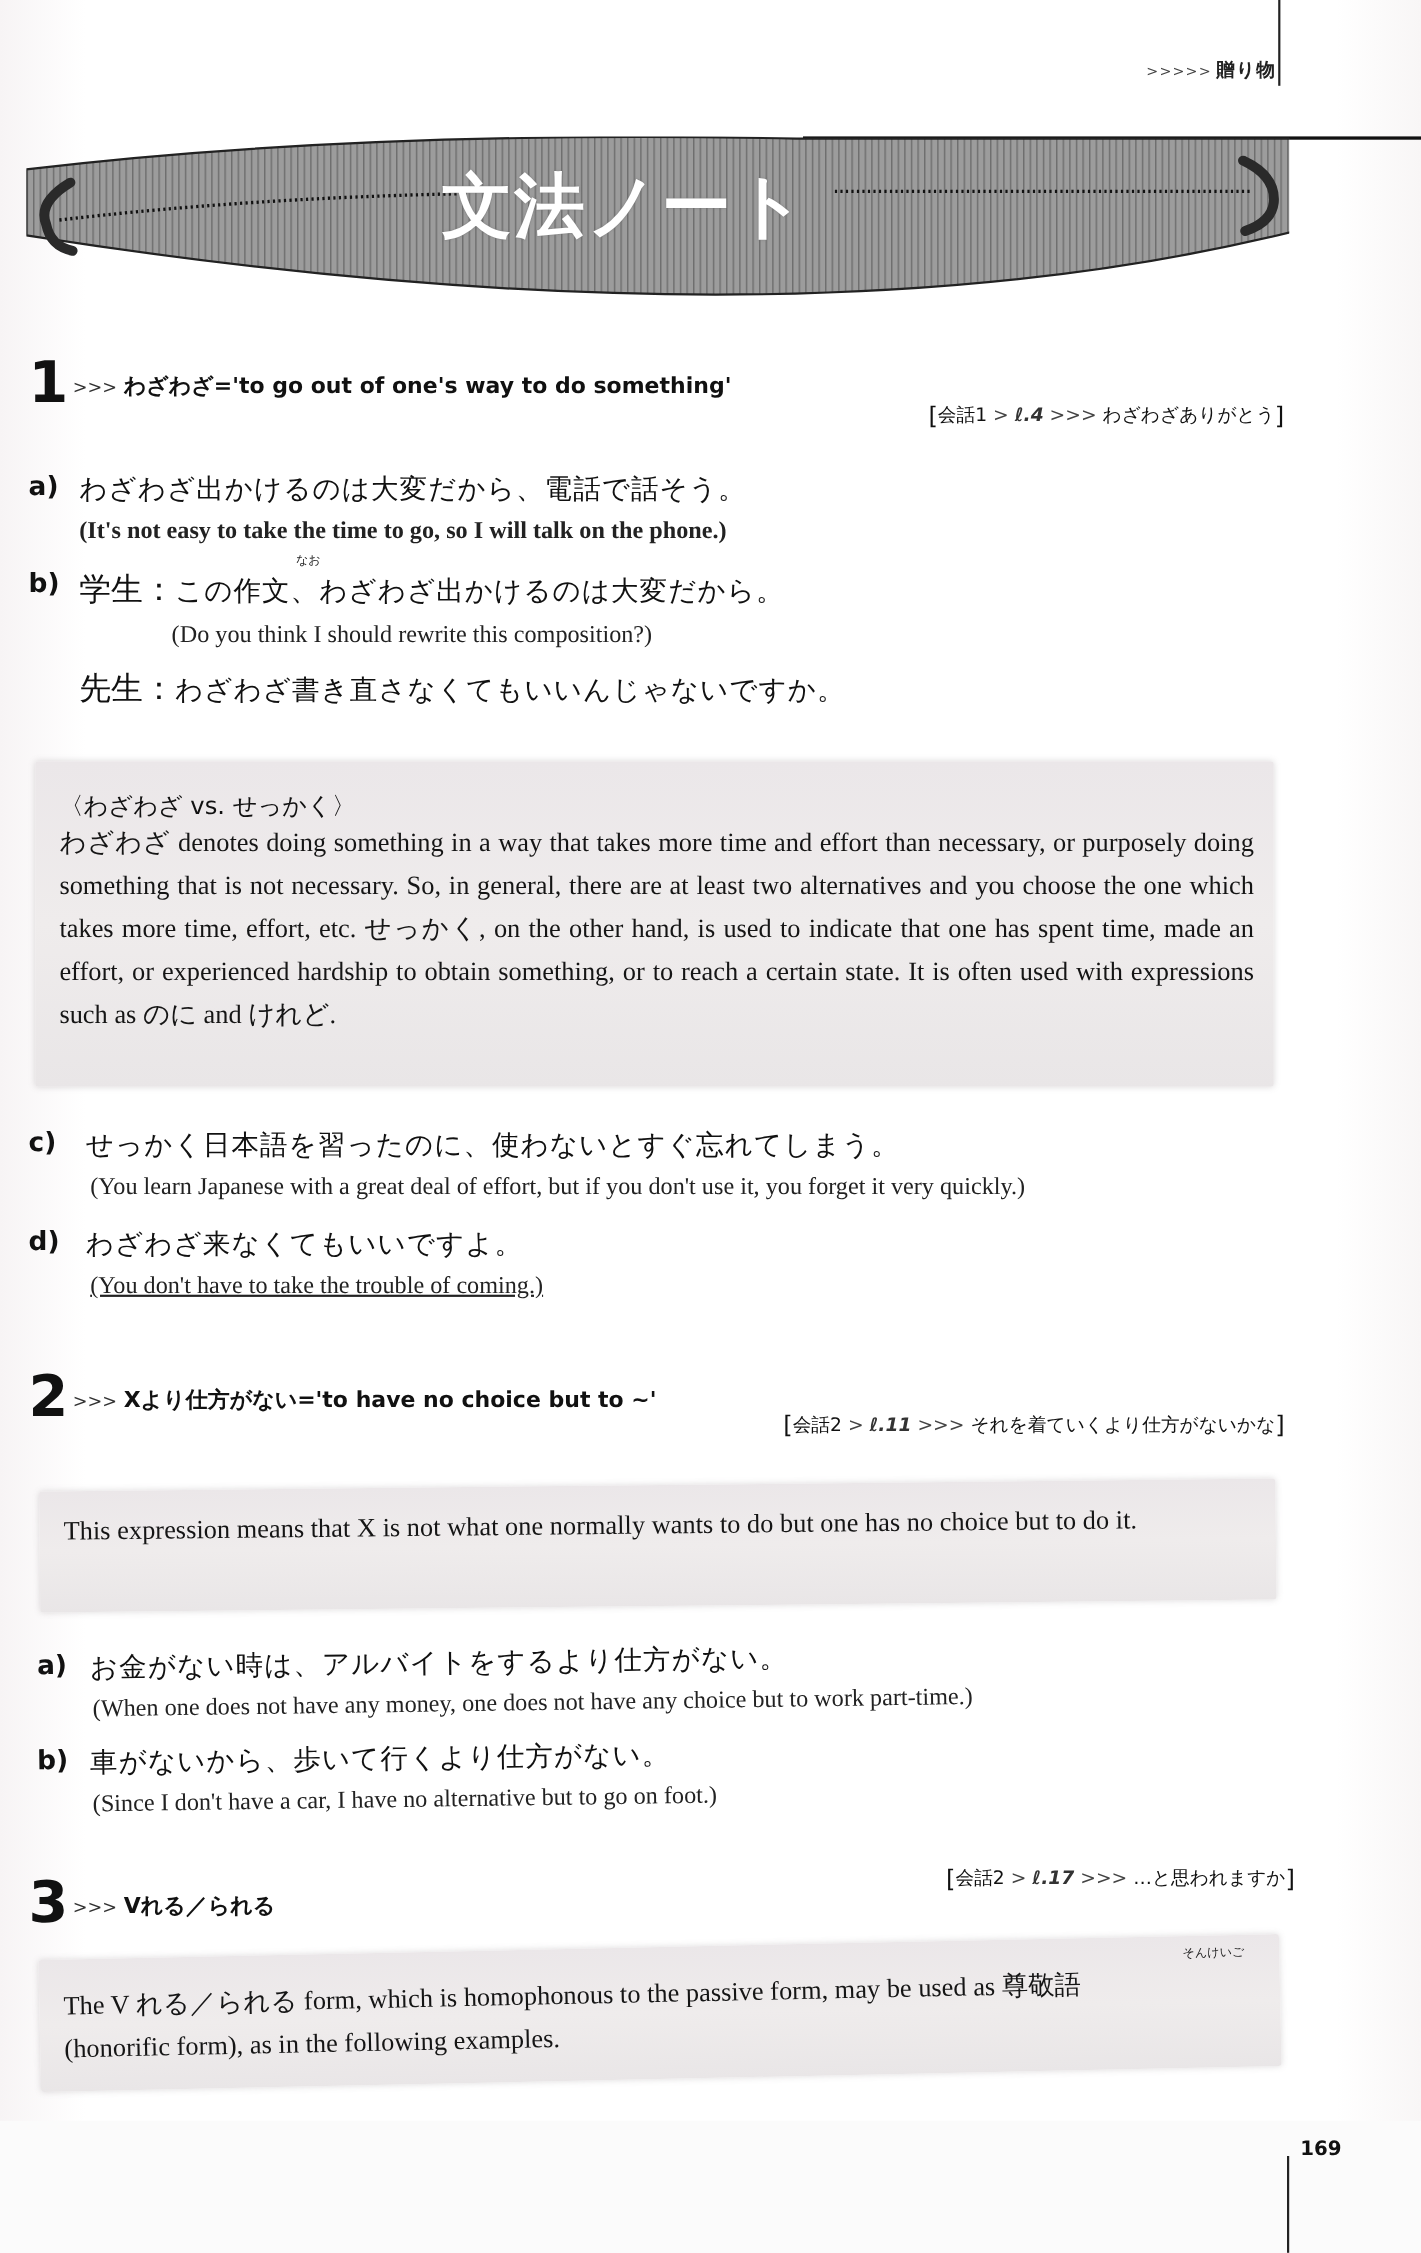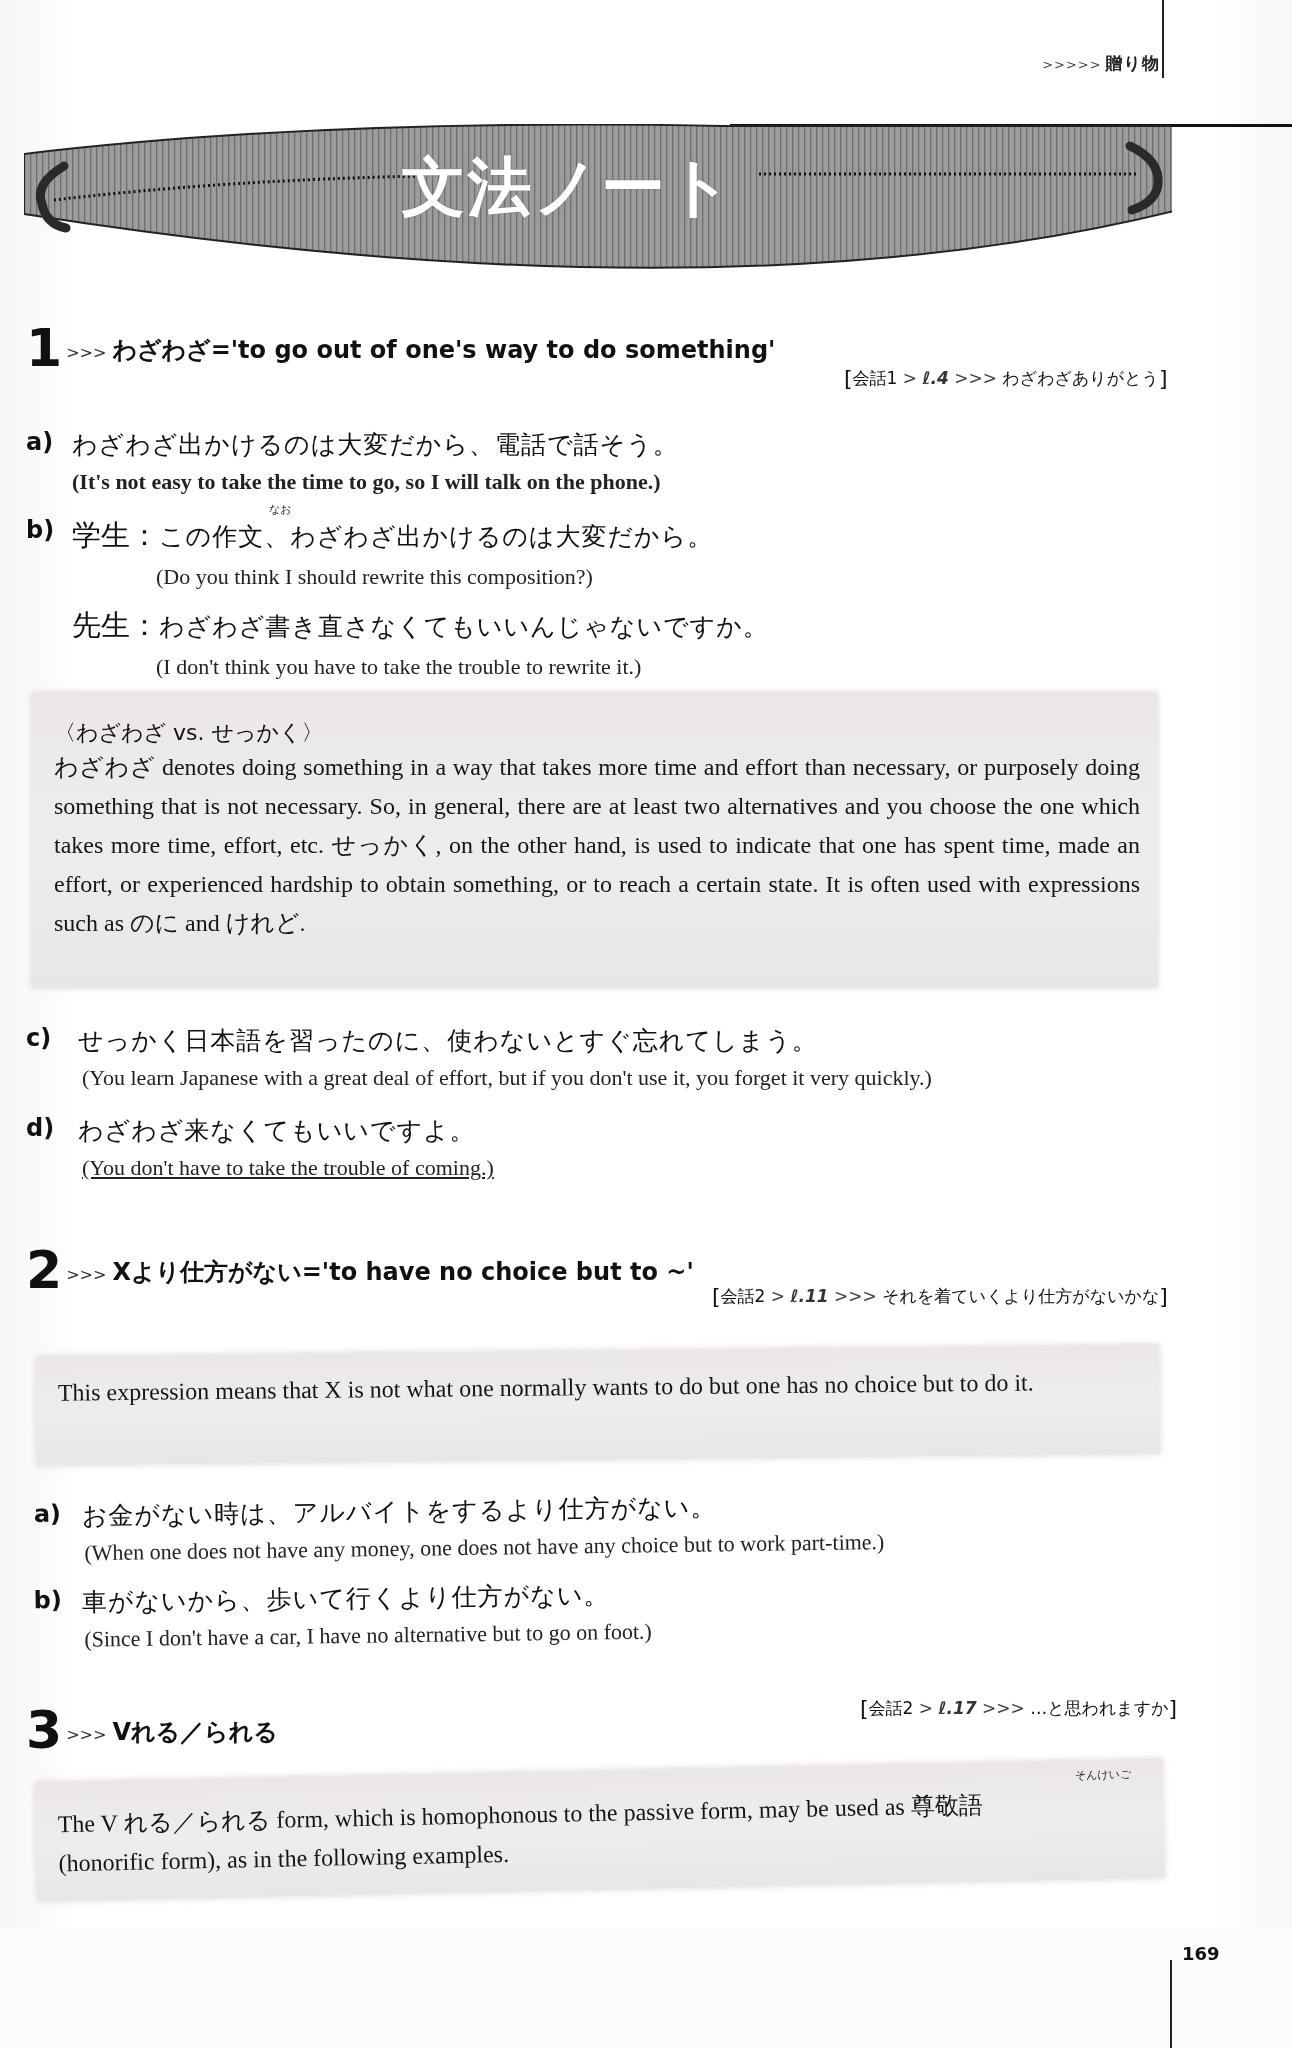--- a/index.html
+++ b/index.html
@@ -90,21 +90,21 @@
       font-weight: bold;
       vertical-align: -8px;
     }
     .sec-arrows {
       font-size: 16px;
       font-weight: normal;
       color: #333;
       margin: 0 6px 0 4px;
     }
     .sec-title {
-      font-size: 24px;
+      font-size: 20px;
     }
     .ref {
       position: absolute;
       font-family: "DejaVu Sans", "Liberation Sans", sans-serif;
       font-size: 17px;
       color: #111;
       white-space: nowrap;
     }
     .ref .bracket { font-size: 22px; vertical-align: -2px; }
     .ref .line-ref { font-style: italic; color: #333; font-weight: bold; }
@@ -231,21 +231,20 @@
     <div style="margin-left:46px;">
       <span class="speaker">学生：</span><span class="ex-jp">この作文、わざわざ出かけるのは大変だから。</span>
     </div>
     <div class="ex-en" style="margin-left:130px; margin-top:8px;">(Do you think I should rewrite this composition?)</div>
   </div>
 
   <div class="ex" style="left:26px; top:606px;">
     <div style="margin-left:46px;">
       <span class="speaker">先生：</span><span class="ex-jp">わざわざ書き直さなくてもいいんじゃないですか。</span>
     </div>
-    <div class="ex-en" style="margin-left:130px; margin-top:8px;">(I don't think you have to take the trouble to rewrite it.)</div>
   </div>
 
   <div class="note" style="left:32px; top:692px; width:1126px; height:296px;">
     <div style="position:absolute; left:22px; top:26px; width:1086px;">
       <div class="note-heading">〈わざわざ vs. せっかく〉</div>
       <div class="note-body">わざわざ denotes doing something in a way that takes more time and effort than necessary, or purposely doing something that is not necessary. So, in general, there are at least two alternatives and you choose the one which takes more time, effort, etc. せっかく, on the other hand, is used to indicate that one has spent time, made an effort, or experienced hardship to obtain something, or to reach a certain state. It is often used with expressions such as のに and けれど.</div>
     </div>
   </div>
 
   <div class="ex" style="left:26px; top:1024px;">

